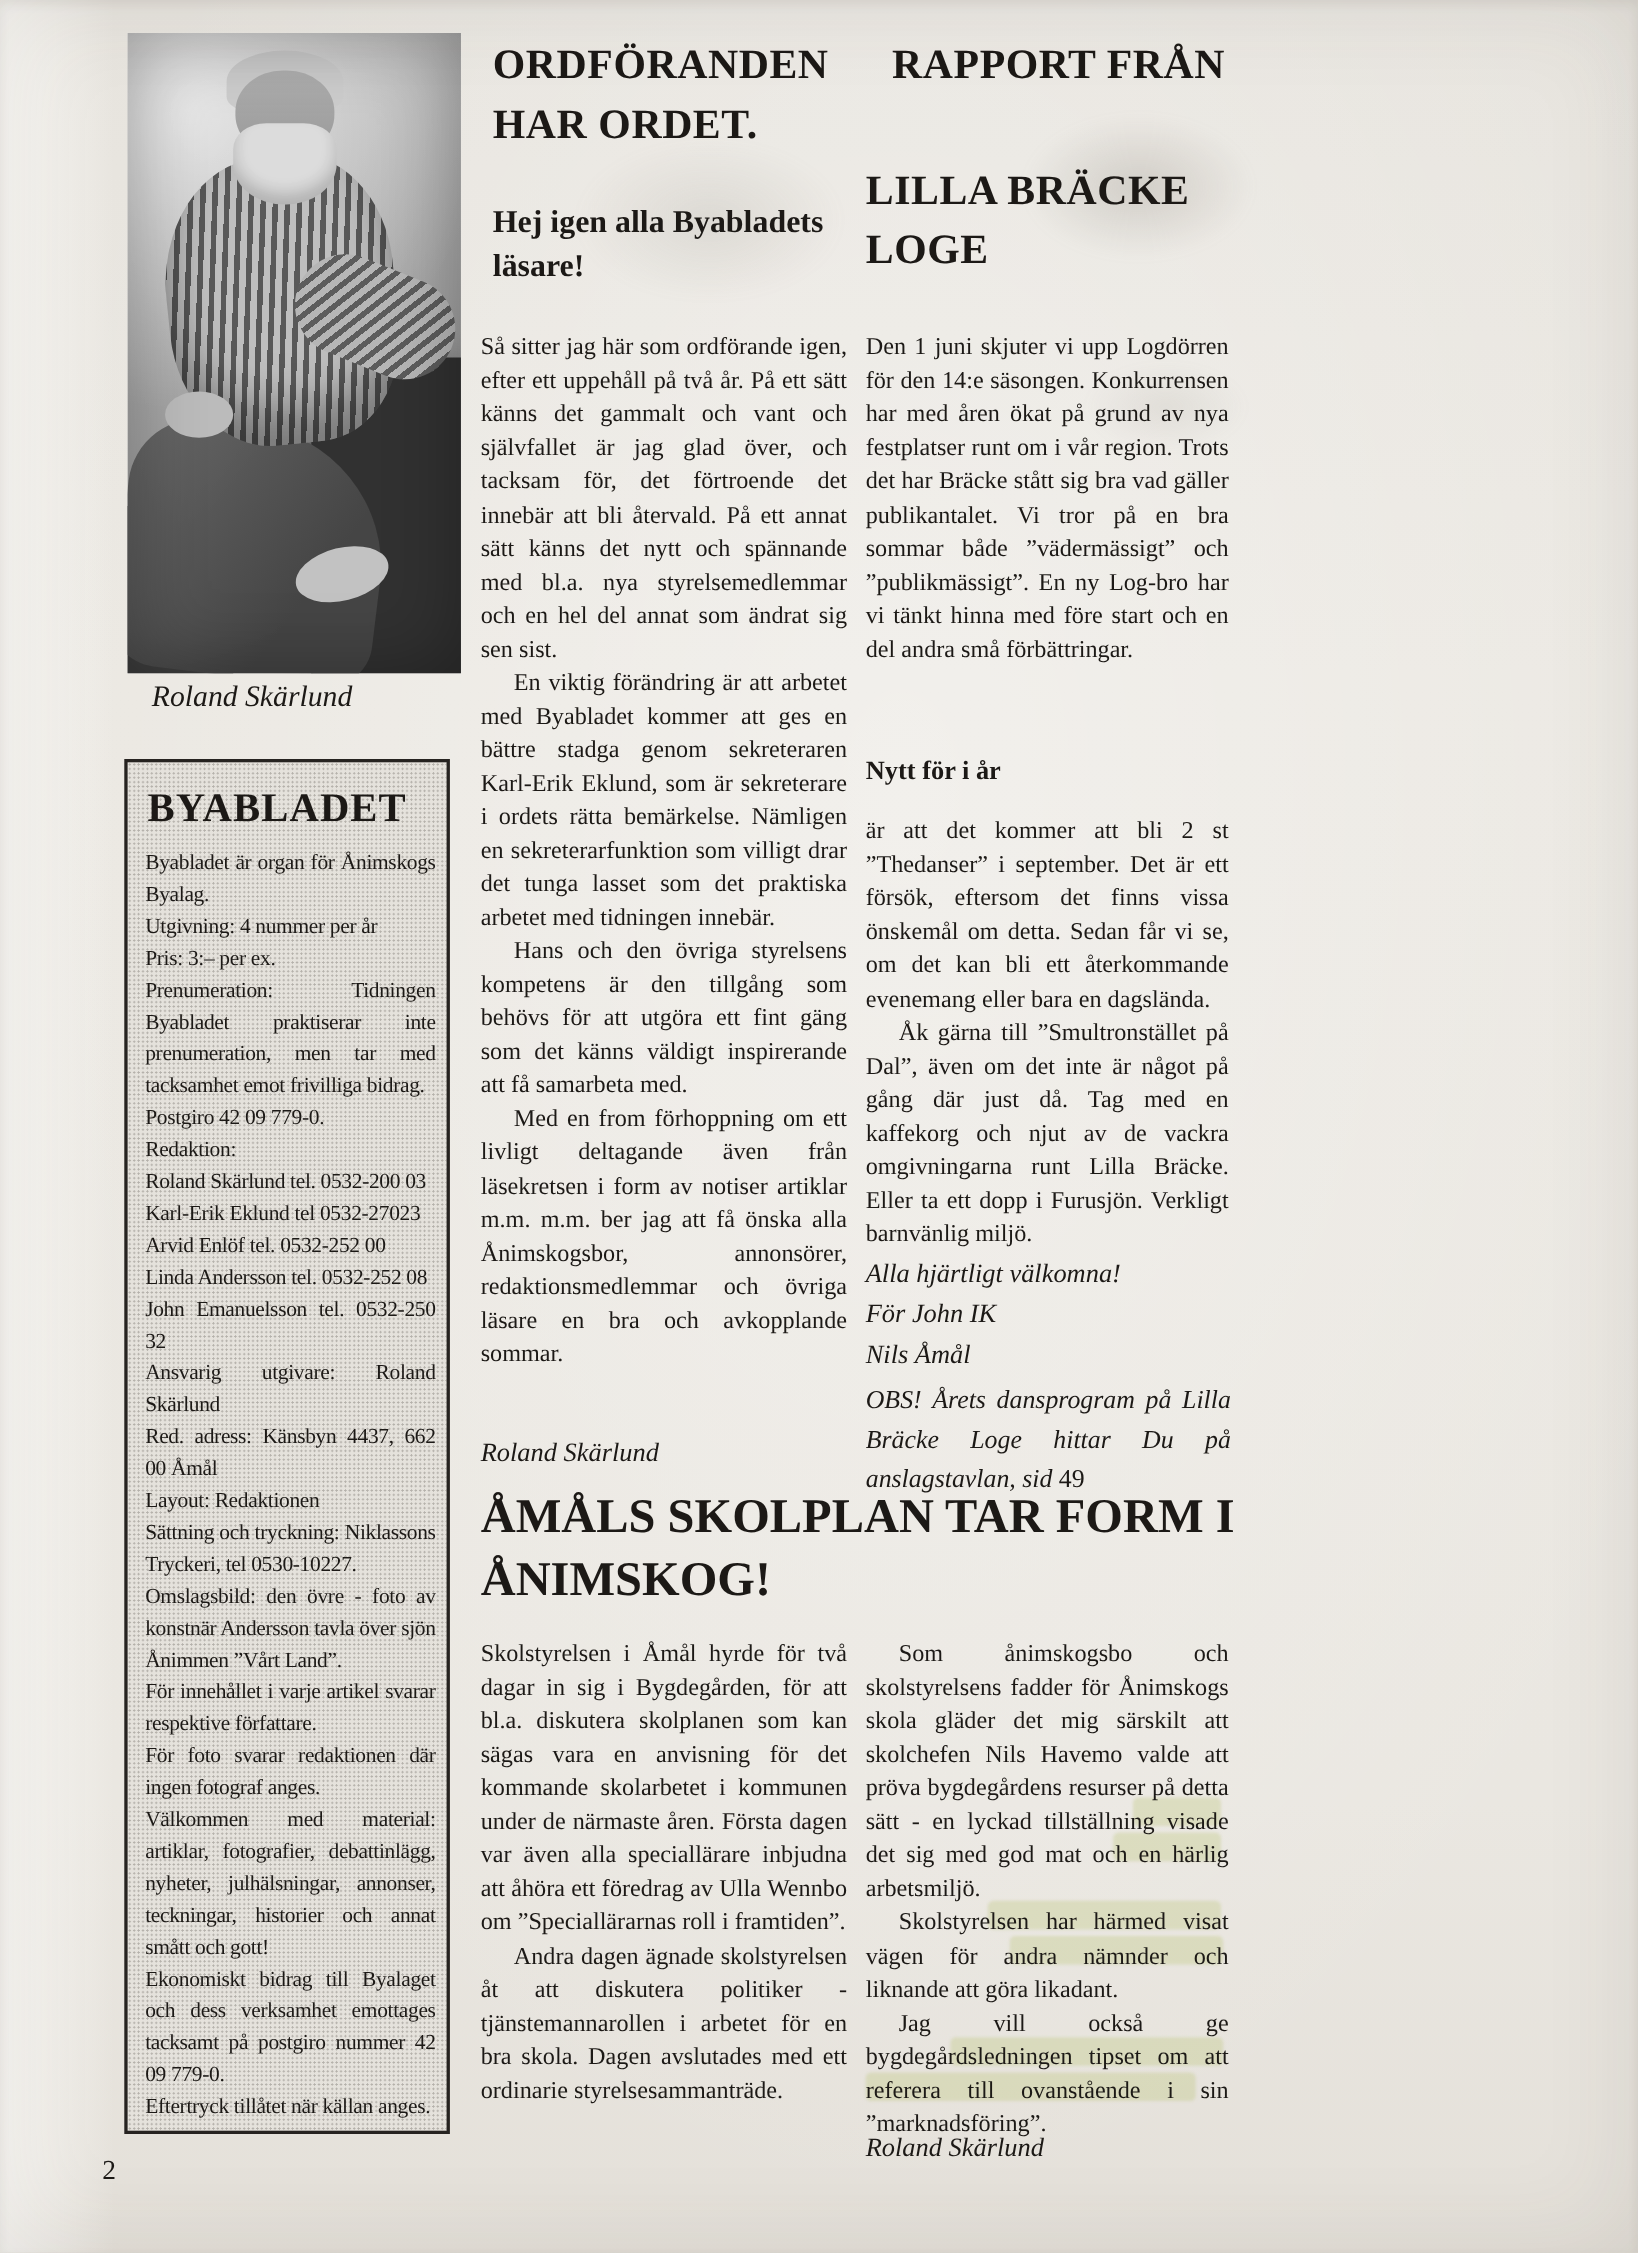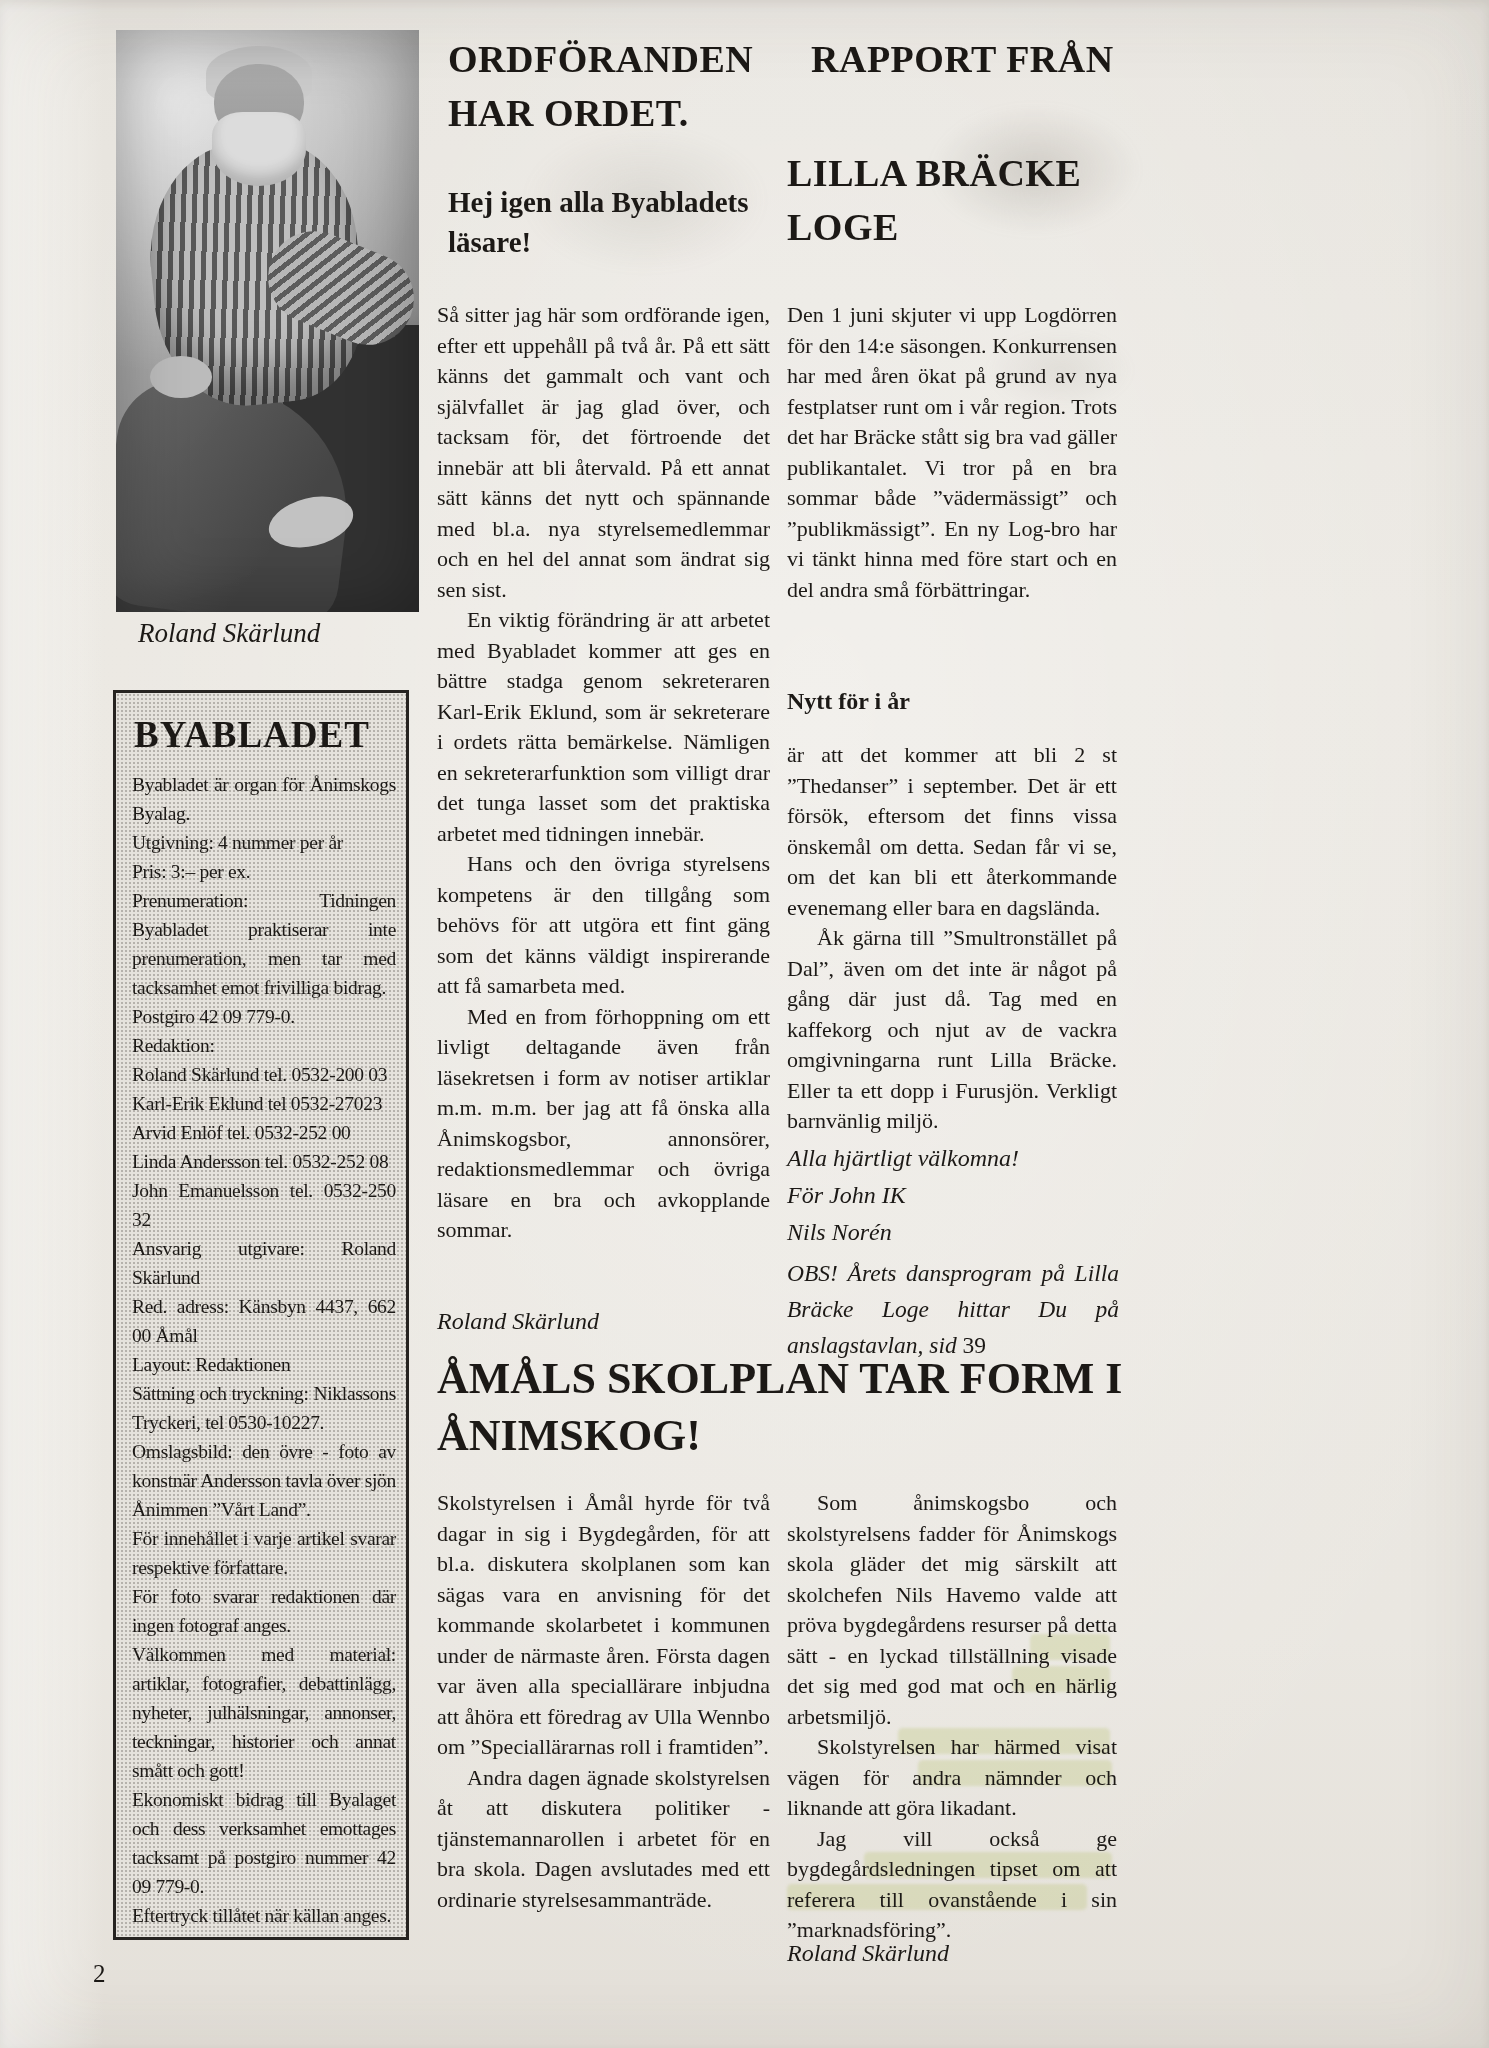--- a/index.html
+++ b/index.html
@@ -183,25 +183,25 @@
     <p>Den 1 juni skjuter vi upp Logdörren för den 14:e säsongen. Konkurrensen har med åren ökat på grund av nya festplatser runt om i vår region. Trots det har Bräcke stått sig bra vad gäller publikantalet. Vi tror på en bra sommar både ”vädermässigt” och ”publikmässigt”. En ny Log-bro har vi tänkt hinna med före start och en del andra små förbättringar.</p>
   </div>
   <div class="rp-sub h-sub">Nytt för i år</div>
   <div class="rp-body2 body-text">
     <p>är att det kommer att bli 2 st ”Thedanser” i september. Det är ett försök, eftersom det finns vissa önskemål om detta. Sedan får vi se, om det kan bli ett återkommande evenemang eller bara en dagslända.</p>
     <p class="indent">Åk gärna till ”Smultronstället på Dal”, även om det inte är något på gång där just då. Tag med en kaffekorg och njut av de vackra omgivningarna runt Lilla Bräcke. Eller ta ett dopp i Furusjön. Verkligt barnvänlig miljö.</p>
   </div>
   <div class="rp-close">
     <div>Alla hjärtligt välkomna!</div>
     <div>För John IK</div>
-    <div>Nils Norén</div>
+    <div>Nils Åmål</div>
   </div>
   <div class="rp-obs">
     <span>OBS! Årets dansprogram på Lilla Bräcke Loge hittar Du på anslagstavlan, sid</span>
-    <span class="upright">39</span>
+    <span class="upright">49</span>
   </div>
 
   <div class="sc-title">
     <div>ÅMÅLS SKOLPLAN TAR FORM I</div>
     <div>ÅNIMSKOG!</div>
   </div>
   <div class="sc-left body-text">
     <p>Skolstyrelsen i Åmål hyrde för två dagar in sig i Bygdegården, för att bl.a. diskutera skolplanen som kan sägas vara en anvisning för det kommande skolarbetet i kommunen under de närmaste åren. Första dagen var även alla speciallärare inbjudna att åhöra ett föredrag av Ulla Wennbo om ”Speciallärarnas roll i framtiden”.</p>
     <p class="indent">Andra dagen ägnade skolstyrelsen åt att diskutera politiker - tjänstemannarollen i arbetet för en bra skola. Dagen avslutades med ett ordinarie styrelsesammanträde.</p>
   </div>

